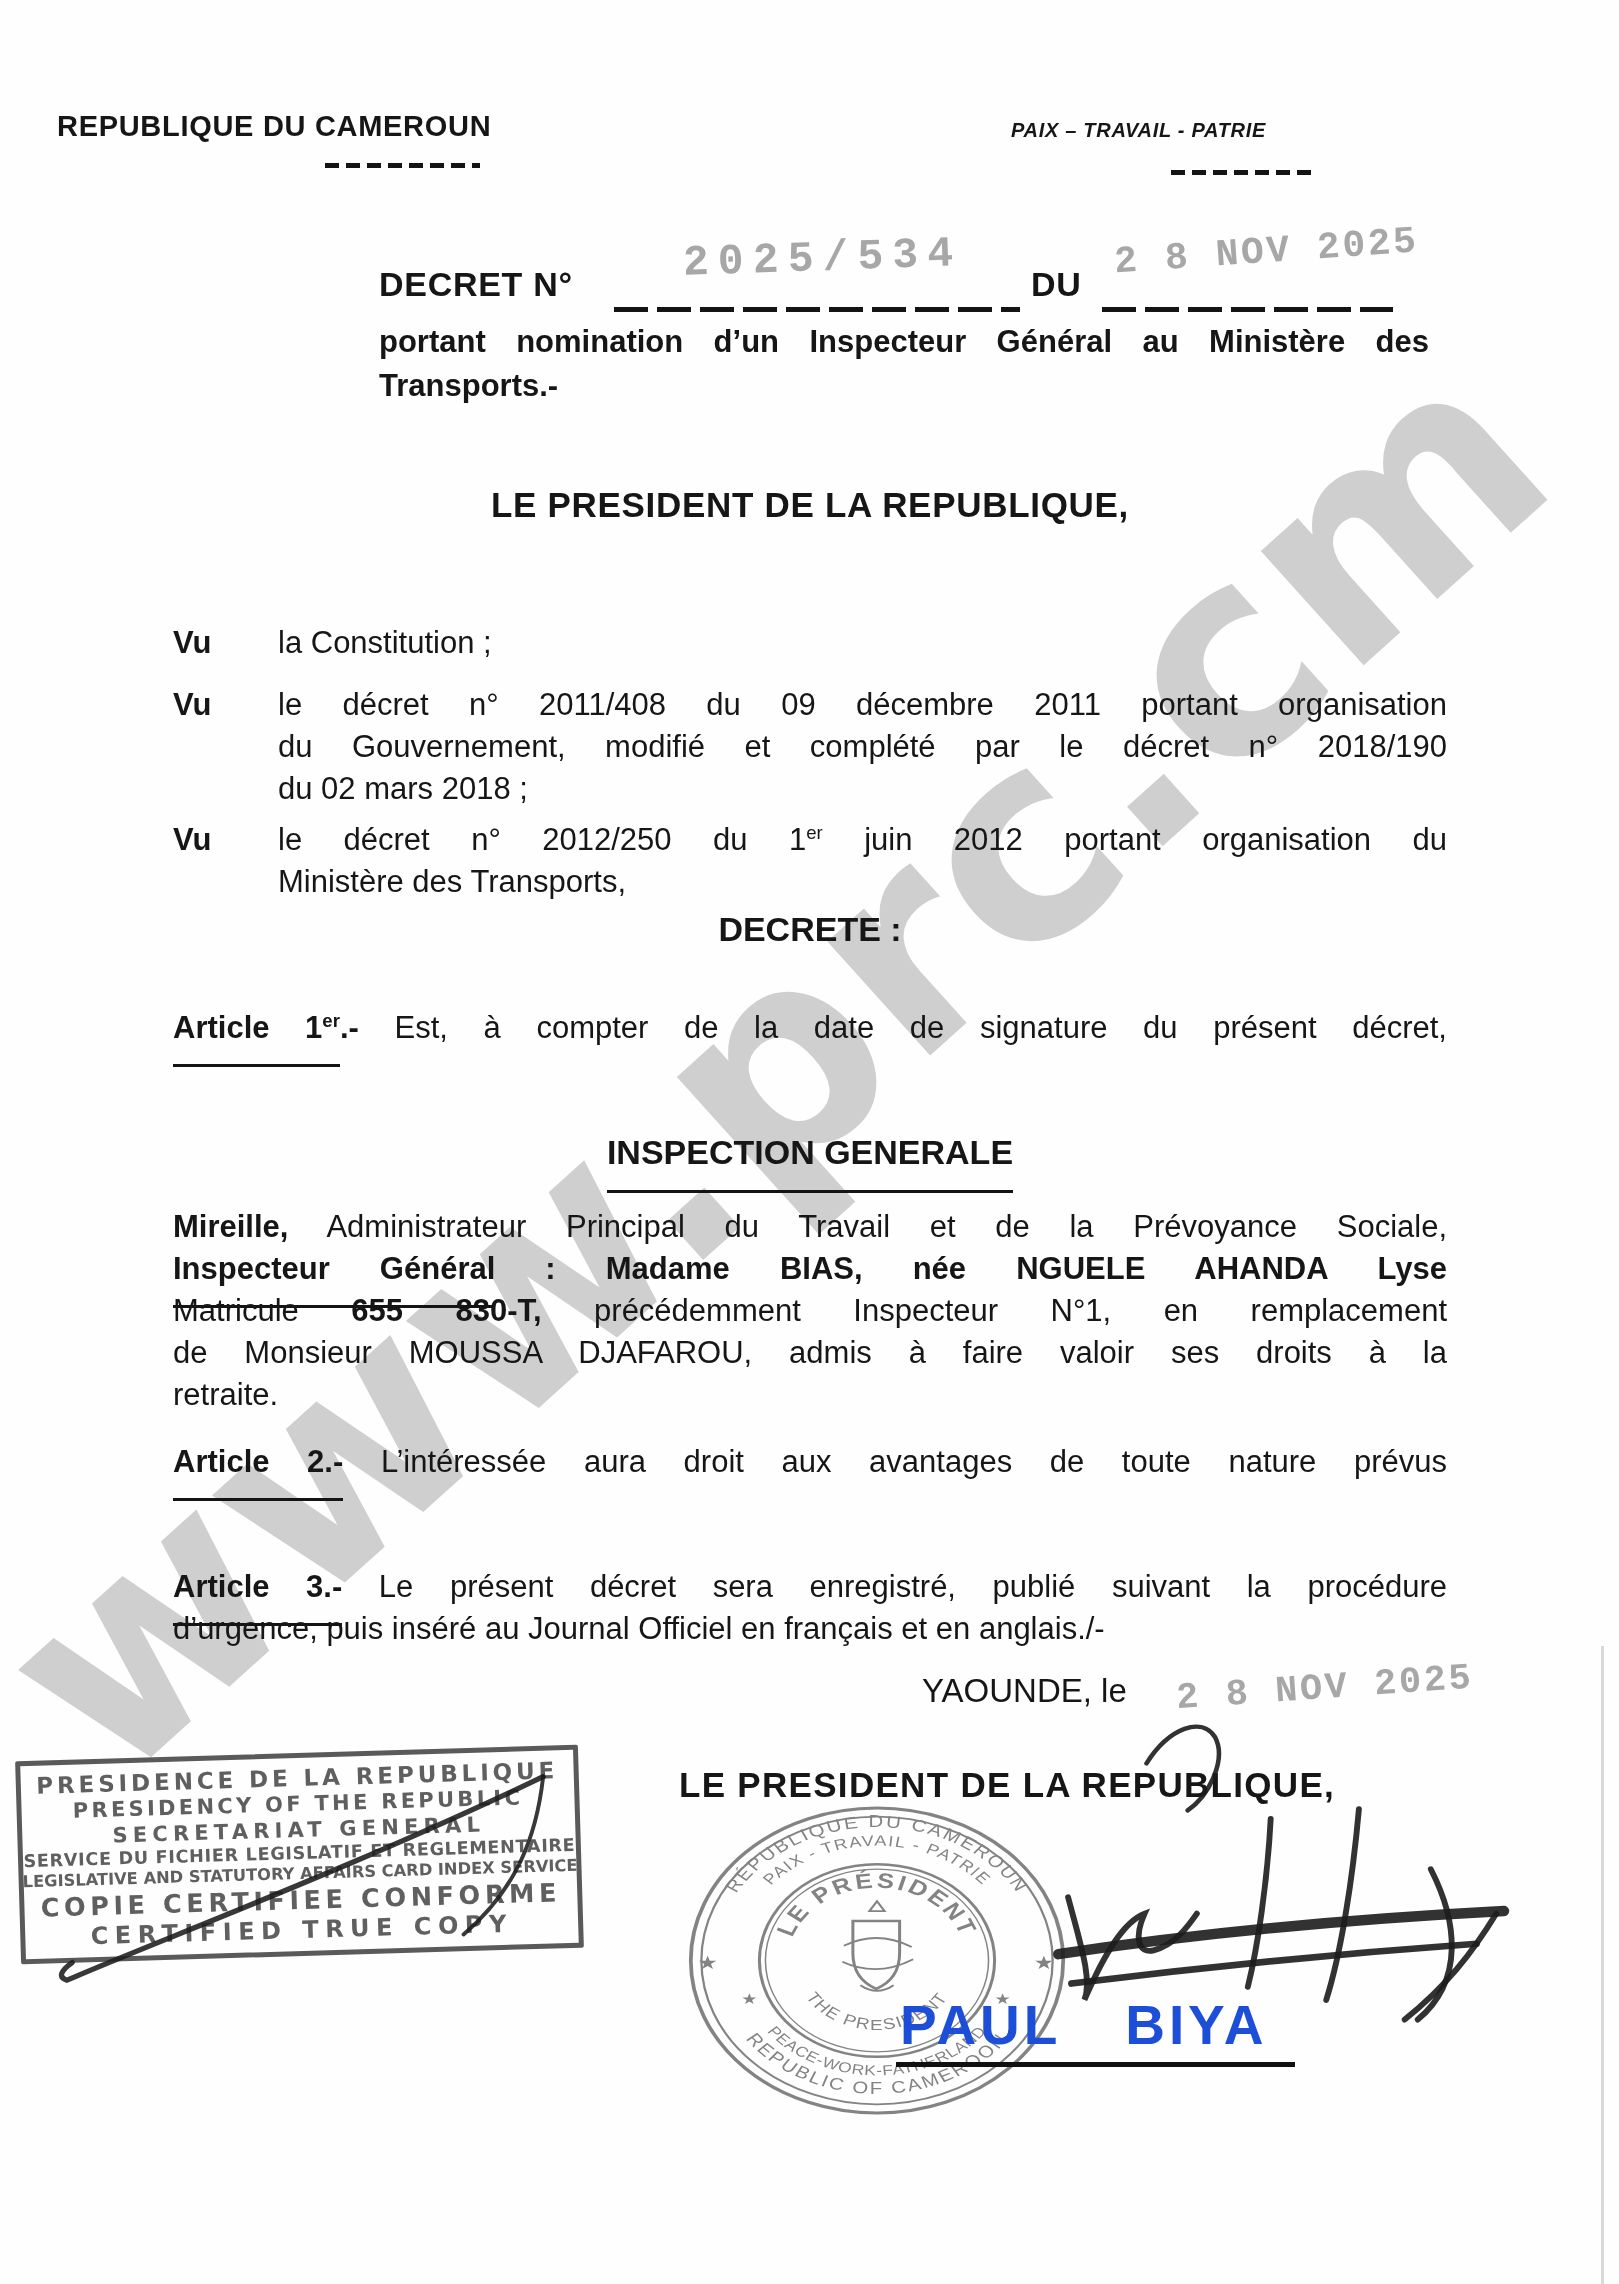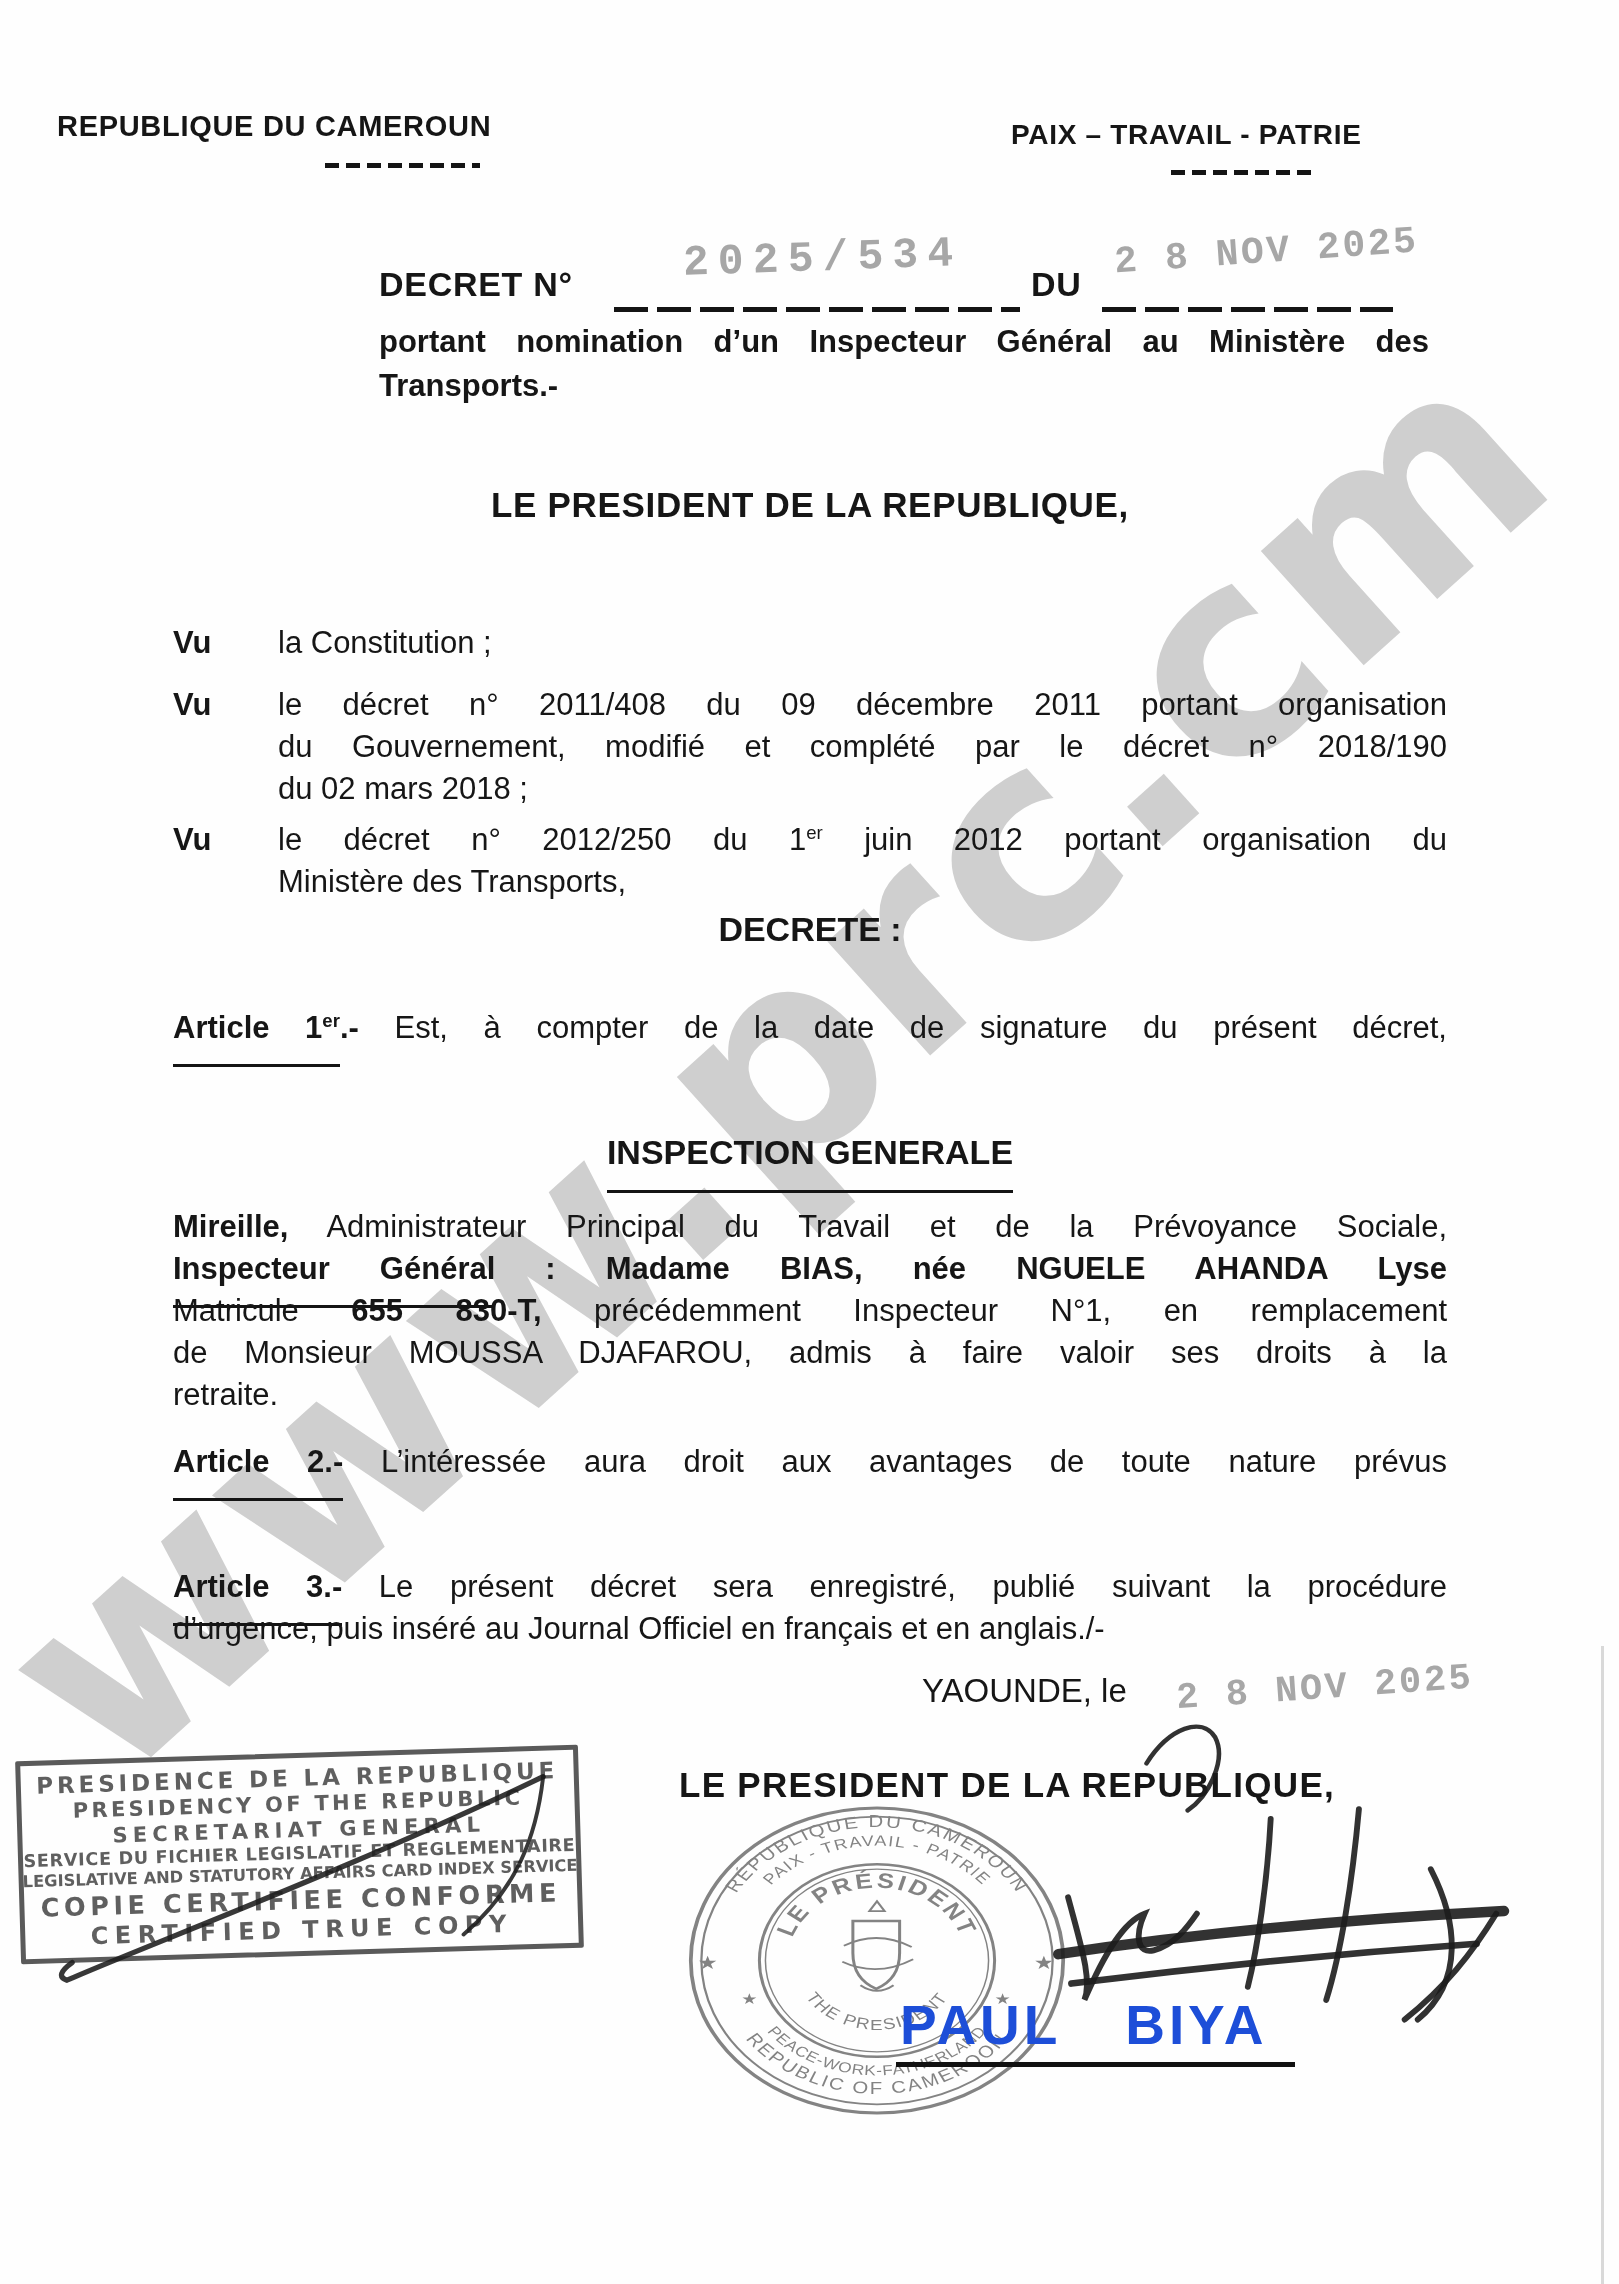--- a/index.html
+++ b/index.html
@@ -62,21 +62,21 @@
 </head>
 <body>
 
 <div class="page">
 
   <div class="abs watermark">www.prc.cm</div>
 
   <div class="abs hdr-title" style="left:57px;top:110px;">REPUBLIQUE DU CAMEROUN</div>
   <div class="dashline" style="left:325px;top:163px;width:155px;"></div>
 
-  <div class="abs hdr-title" style="left:1011px;top:119px;font-size:28px;">PAIX – TRAVAIL - PATRIE</div>
+  <div class="abs hdr-title" style="left:1011px;top:119px;font-size:20px;font-style:italic;">PAIX – TRAVAIL - PATRIE</div>
   <div class="dashline" style="left:1171px;top:170px;width:140px;"></div>
 
   <div class="abs decree-label" style="left:379px;top:265px;">DECRET N°</div>
   <div class="abs stamp-gray" style="left:683px;top:234px;font-size:43px;letter-spacing:9.1px;transform:rotate(-2deg);">2025/534</div>
   <div class="rule" style="left:614px;top:307px;width:406px;"></div>
   <div class="abs decree-label" style="left:1031px;top:265px;">DU</div>
   <div class="abs stamp-gray" style="left:1114px;top:230px;font-size:38px;letter-spacing:2.6px;transform:rotate(-4deg);">2 8 NOV 2025</div>
   <div class="rule" style="left:1102px;top:307px;width:291px;"></div>
 
   <div class="para b" style="left:379px;top:320px;width:1050px;font-size:31px;line-height:44px;">

